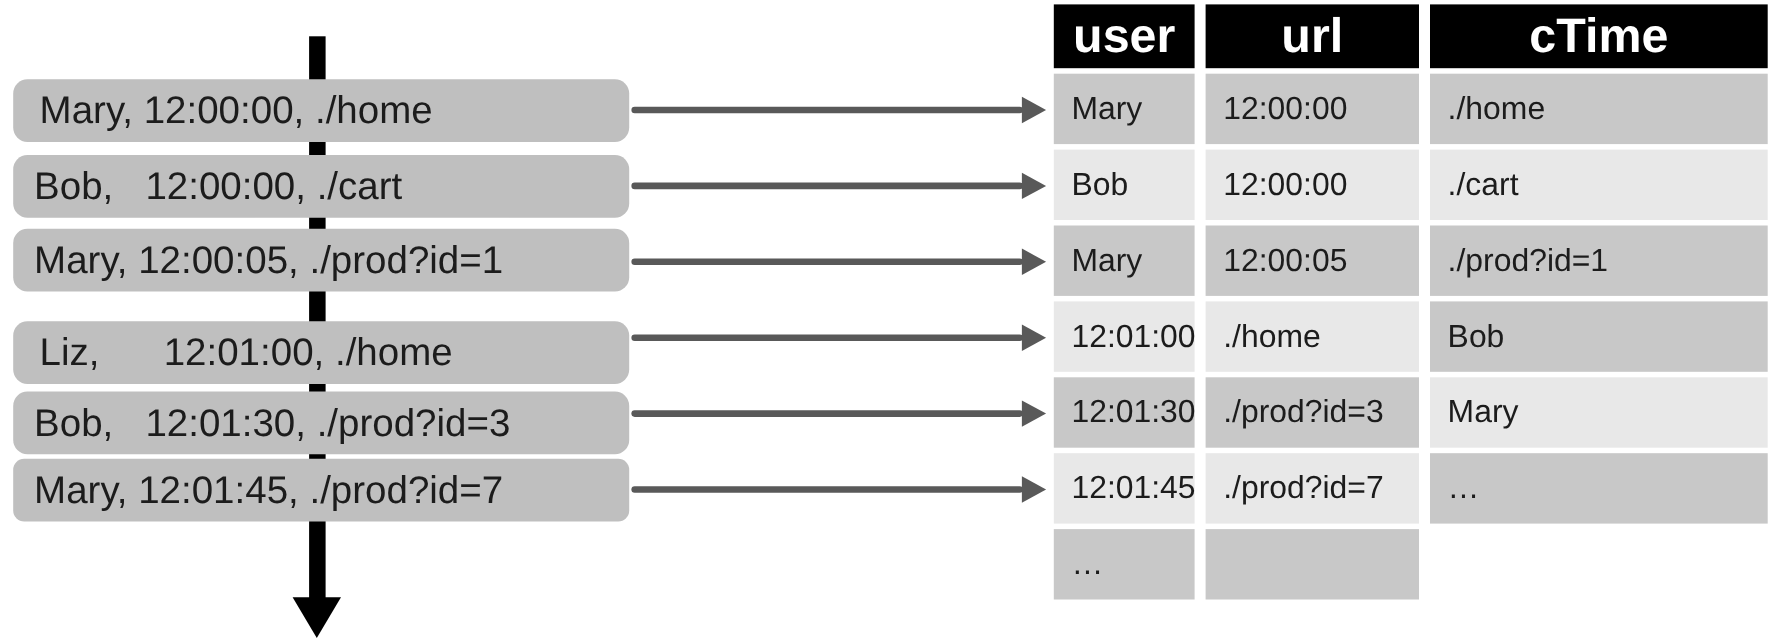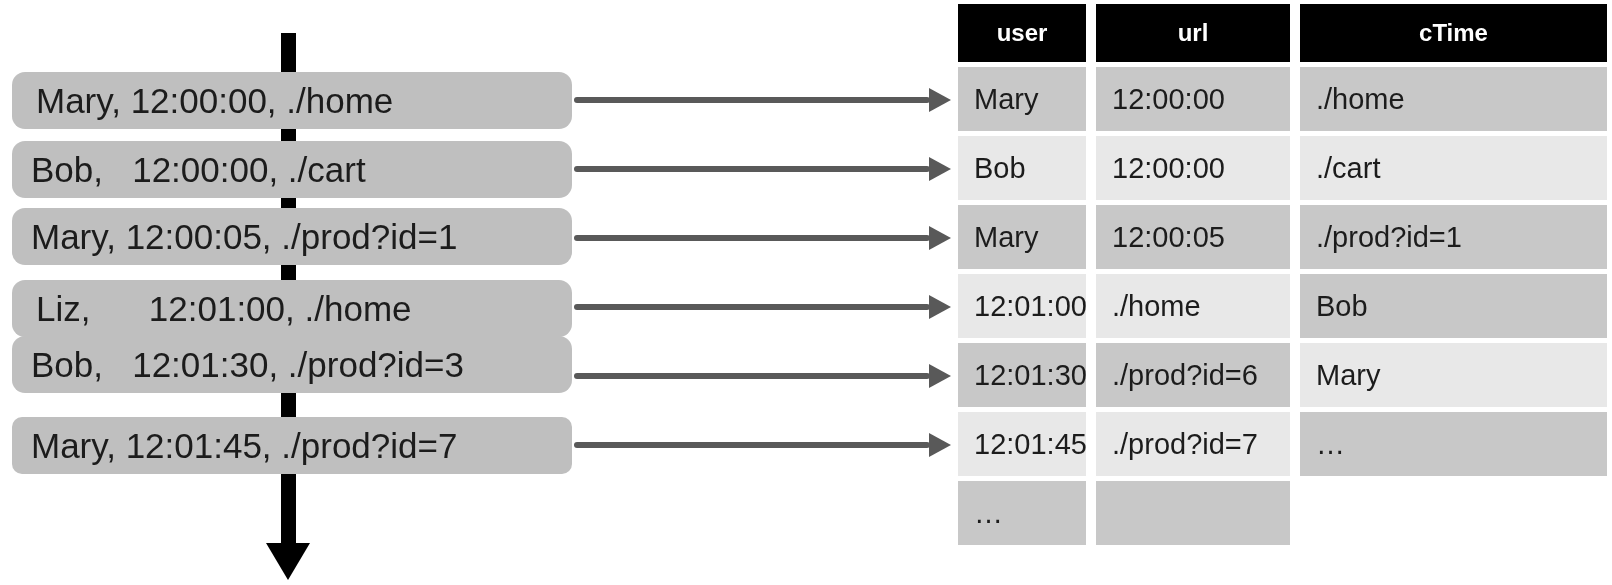--- a/index.html
+++ b/index.html
@@ -40,21 +40,21 @@
     border-radius: 13px;
     display: flex;
     align-items: center;
     padding-left: 19px;
     box-sizing: border-box;
     font-size: 35px;
     white-space: pre;
     z-index: 2;
   }
   .eb1 { top: 72px; padding-left: 24px; }  .eb2 { top: 141px; } .eb3 { top: 208px; }
-  .eb4 { top: 280px; padding-left: 24px; } .eb5 { top: 336px; align-items: center; } .eb6 { top: 417px; border-radius: 10px; }
+  .eb4 { top: 292px; padding-left: 24px; } .eb5 { top: 356px; align-items: center; } .eb6 { top: 417px; border-radius: 10px; }
 
   
   .connector {
     position: absolute;
     left: 574px;
     width: 356px; height: 6px;
     background: #595959;
     border-radius: 3px;
     z-index: 1;
   }
@@ -78,21 +78,21 @@
     display: grid;
     grid-template-columns: 128px 194px 307px;
     grid-template-rows: 58px repeat(7, 64px);
     column-gap: 10px;
     row-gap: 5px;
   }
   .th {
     background: #000000;
     color: #ffffff;
     font-weight: bold;
-    font-size: 24px;
+    font-size: 44px;
     display: flex;
     align-items: center;
     justify-content: center;
   }
   .td {
     display: flex;
     align-items: center;
     padding-left: 16px;
     box-sizing: border-box;
     font-size: 29px;
@@ -137,21 +137,21 @@
 
     <div class="td row-dark">Mary</div>
     <div class="td row-dark">12:00:05</div>
     <div class="td row-dark">./prod?id=1</div>
 
     <div class="td row-light">12:01:00</div>
     <div class="td row-light">./home</div>
 
     <div class="td row-dark">Bob</div>
     <div class="td row-dark">12:01:30</div>
-    <div class="td row-dark">./prod?id=6</div>
+    <div class="td row-dark">./prod?id=3</div>
 
     <div class="td row-light">Mary</div>
     <div class="td row-light">12:01:45</div>
     <div class="td row-light">./prod?id=7</div>
 
     <div class="td row-dark">…</div>
     <div class="td row-dark">…</div>
     <div class="td row-dark"></div>
   </div>
 

